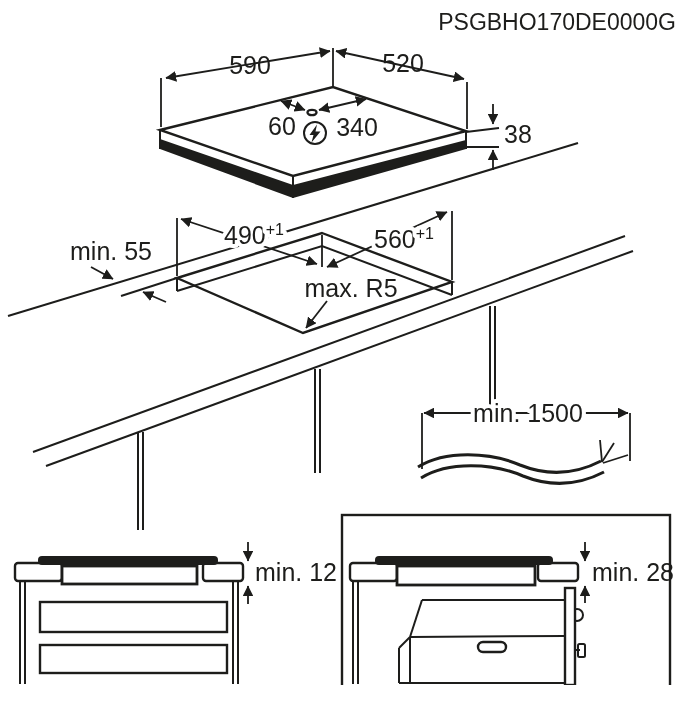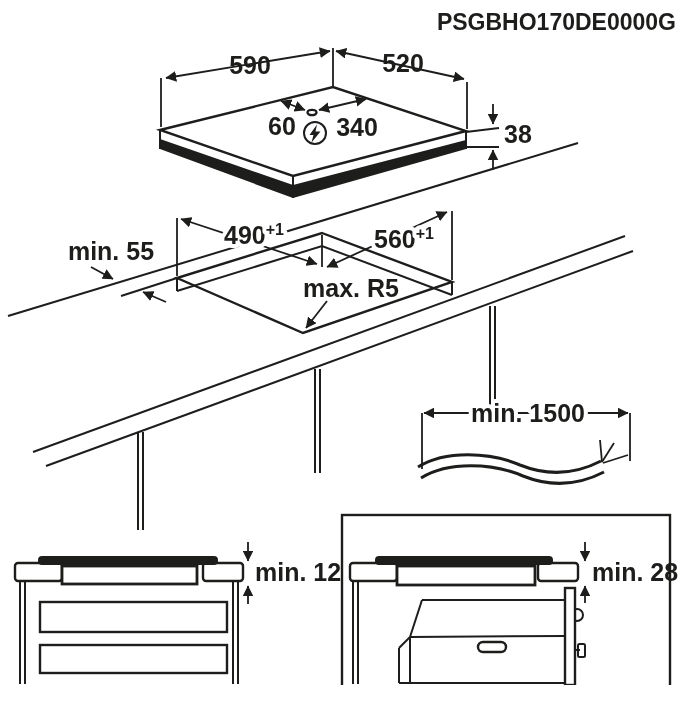--- a/index.html
+++ b/index.html
@@ -1,17 +1,17 @@
 <!DOCTYPE html>
 <html><head>
 <meta charset="utf-8">
 <style>
   html,body{margin:0;padding:0;background:#ffffff;}
   .stage{position:relative;width:681px;height:685px;background:#fff;overflow:hidden;
-         font-family:"Liberation Sans","DejaVu Sans",sans-serif;font-weight:bold;}
+         font-family:"Liberation Sans","DejaVu Sans",sans-serif;}
   svg{position:absolute;left:0;top:0;}
   .ln   {stroke:#1d1d1b;stroke-width:2;fill:none;}
   .obj  {stroke:#1d1d1b;stroke-width:2.4;fill:#ffffff;}
   .objn {stroke:#1d1d1b;stroke-width:2.4;fill:none;}
   .thick{stroke:#1d1d1b;stroke-width:2.8;fill:#ffffff;}
   .dim  {stroke:#1d1d1b;stroke-width:1.8;fill:none;}
   .fillb{fill:#1d1d1b;stroke:none;}
   .cable{stroke:#1d1d1b;stroke-width:3;fill:none;}
   .fray {stroke:#1d1d1b;stroke-width:1.8;fill:none;}
   text{fill:#1d1d1b;font-family:"Liberation Sans","DejaVu Sans",sans-serif;}

